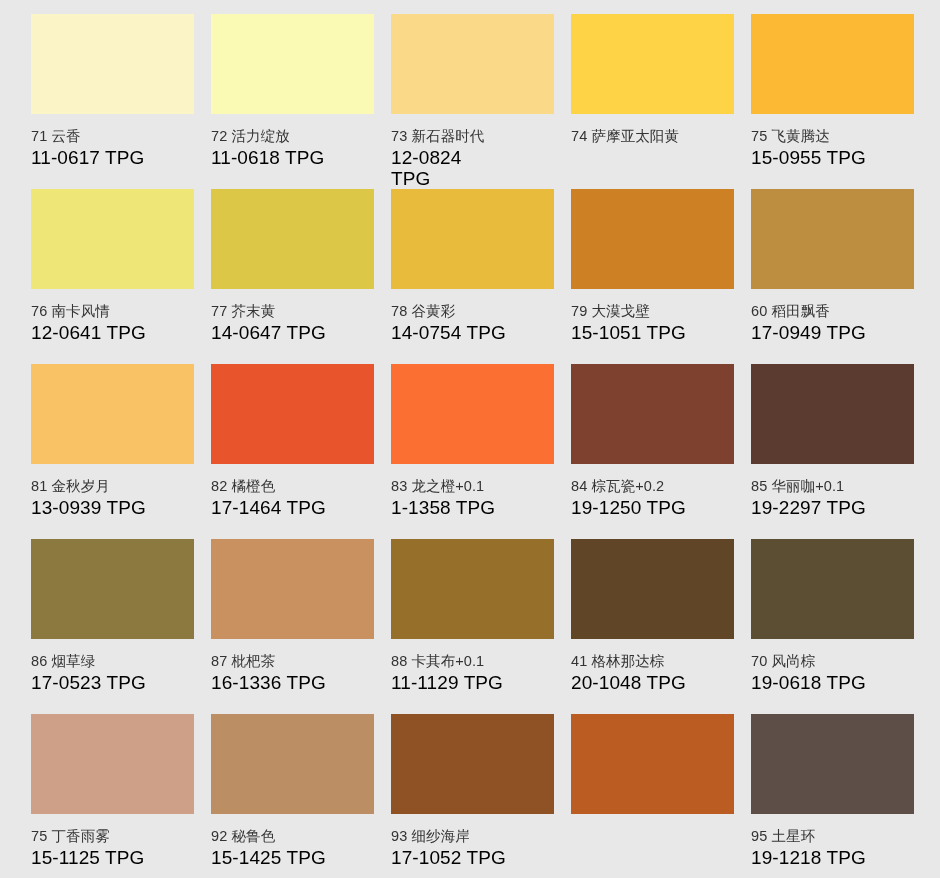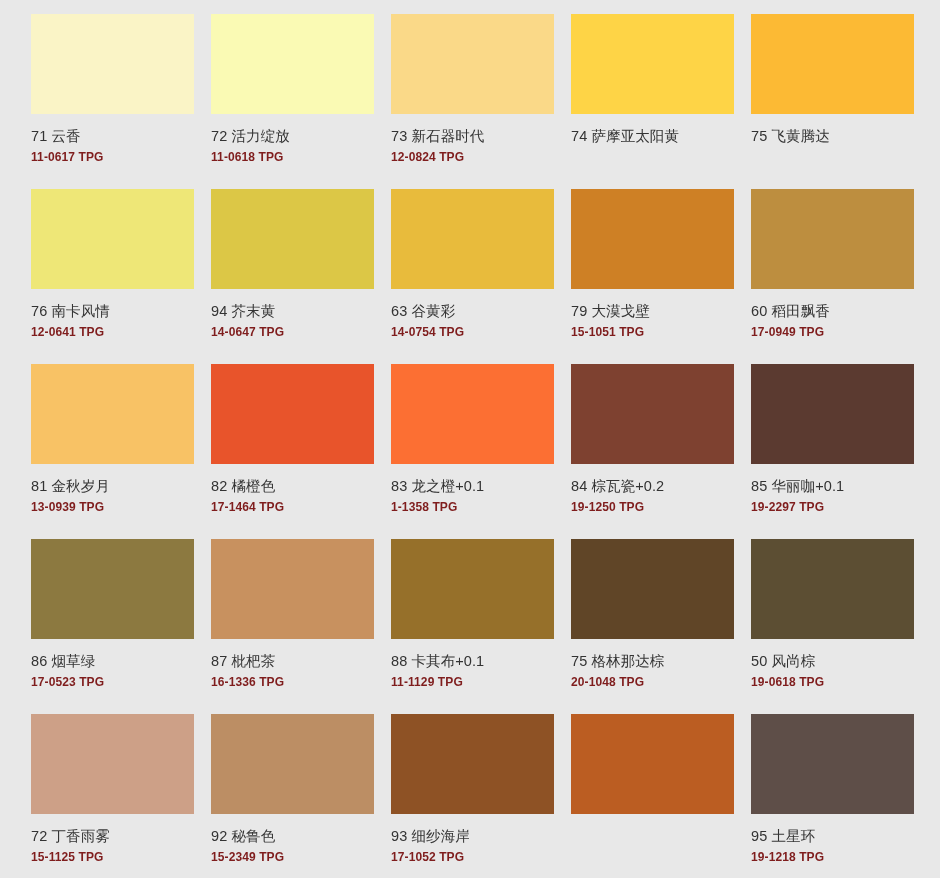--- a/index.html
+++ b/index.html
@@ -43,24 +43,23 @@
   }
   .swatch-name {
     display: block;
     font-size: 14.5px;
     color: #333333;
     letter-spacing: 0.1px;
     white-space: nowrap;
   }
   .swatch-code {
     display: block;
-    font-size: 12px;
-    color: #7f1d1d;
+    font-size: 19px;
+    color: #000000;
     letter-spacing: 0.1px;
-    font-weight: bold;
   }
   .wrap-code {
     width: 80px;
   }
 </style>
 </head>
 <body style="background: rgb(232, 232, 232);">
 
 <div id="swatch-grid">
     <div class="swatch-cell">
@@ -87,40 +86,41 @@
     <div class="swatch-cell">
       <div class="swatch-chip" style="background: rgb(254, 212, 70);"></div>
       <div class="swatch-caption">
         <span class="swatch-name">74 萨摩亚太阳黄</span>
       </div>
     </div>
     <div class="swatch-cell">
       <div class="swatch-chip" style="background: rgb(252, 186, 52);"></div>
       <div class="swatch-caption">
         <span class="swatch-name">75 飞黄腾达</span>
+        <span class="swatch-code">15-0955 TPG</span>
       </div>
     </div>
     <div class="swatch-cell">
       <div class="swatch-chip" style="background: rgb(238, 231, 119);"></div>
       <div class="swatch-caption">
         <span class="swatch-name">76 南卡风情</span>
         <span class="swatch-code">12-0641 TPG</span>
       </div>
     </div>
     <div class="swatch-cell">
       <div class="swatch-chip" style="background: rgb(220, 199, 70);"></div>
       <div class="swatch-caption">
-        <span class="swatch-name">94 芥末黄</span>
+        <span class="swatch-name">77 芥末黄</span>
         <span class="swatch-code">14-0647 TPG</span>
       </div>
     </div>
     <div class="swatch-cell">
       <div class="swatch-chip" style="background: rgb(232, 187, 60);"></div>
       <div class="swatch-caption">
-        <span class="swatch-name">63 谷黄彩</span>
+        <span class="swatch-name">78 谷黄彩</span>
         <span class="swatch-code">14-0754 TPG</span>
       </div>
     </div>
     <div class="swatch-cell">
       <div class="swatch-chip" style="background: rgb(206, 128, 37);"></div>
       <div class="swatch-caption">
         <span class="swatch-name">79 大漠戈壁</span>
         <span class="swatch-code">15-1051 TPG</span>
       </div>
     </div>
@@ -183,43 +183,43 @@
     <div class="swatch-cell">
       <div class="swatch-chip" style="background: rgb(150, 112, 42);"></div>
       <div class="swatch-caption">
         <span class="swatch-name">88 卡其布+0.1</span>
         <span class="swatch-code">11-1129 TPG</span>
       </div>
     </div>
     <div class="swatch-cell">
       <div class="swatch-chip" style="background: rgb(96, 69, 39);"></div>
       <div class="swatch-caption">
-        <span class="swatch-name">75 格林那达棕</span>
+        <span class="swatch-name">41 格林那达棕</span>
         <span class="swatch-code">20-1048 TPG</span>
       </div>
     </div>
     <div class="swatch-cell">
       <div class="swatch-chip" style="background: rgb(92, 78, 51);"></div>
       <div class="swatch-caption">
-        <span class="swatch-name">50 风尚棕</span>
+        <span class="swatch-name">70 风尚棕</span>
         <span class="swatch-code">19-0618 TPG</span>
       </div>
     </div>
     <div class="swatch-cell">
       <div class="swatch-chip" style="background: rgb(205, 160, 135);"></div>
       <div class="swatch-caption">
-        <span class="swatch-name">72 丁香雨雾</span>
+        <span class="swatch-name">75 丁香雨雾</span>
         <span class="swatch-code">15-1125 TPG</span>
       </div>
     </div>
     <div class="swatch-cell">
       <div class="swatch-chip" style="background: rgb(188, 142, 100);"></div>
       <div class="swatch-caption">
         <span class="swatch-name">92 秘鲁色</span>
-        <span class="swatch-code">15-2349 TPG</span>
+        <span class="swatch-code">15-1425 TPG</span>
       </div>
     </div>
     <div class="swatch-cell">
       <div class="swatch-chip" style="background: rgb(142, 82, 37);"></div>
       <div class="swatch-caption">
         <span class="swatch-name">93 细纱海岸</span>
         <span class="swatch-code">17-1052 TPG</span>
       </div>
     </div>
     <div class="swatch-cell">

